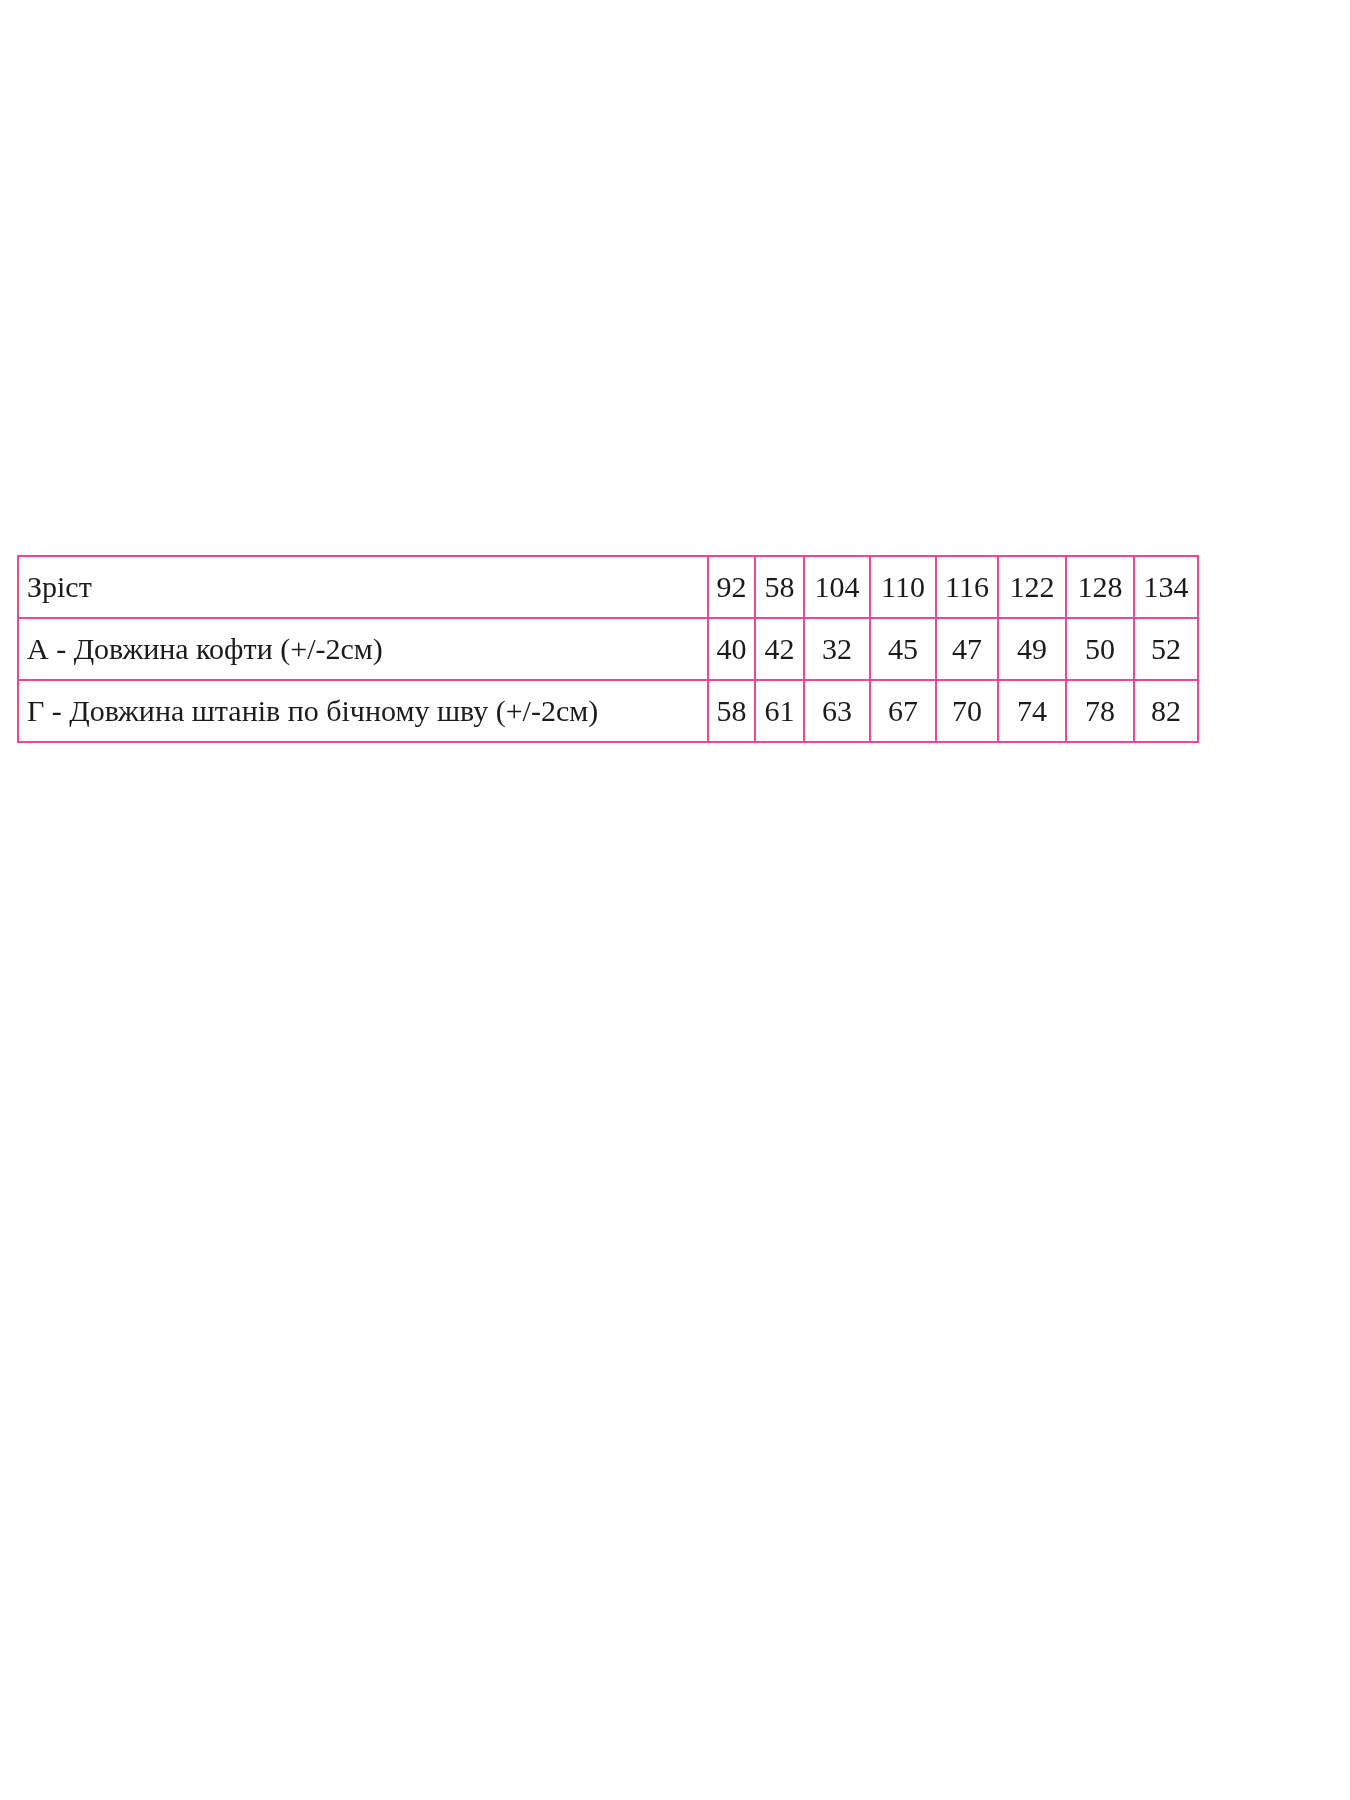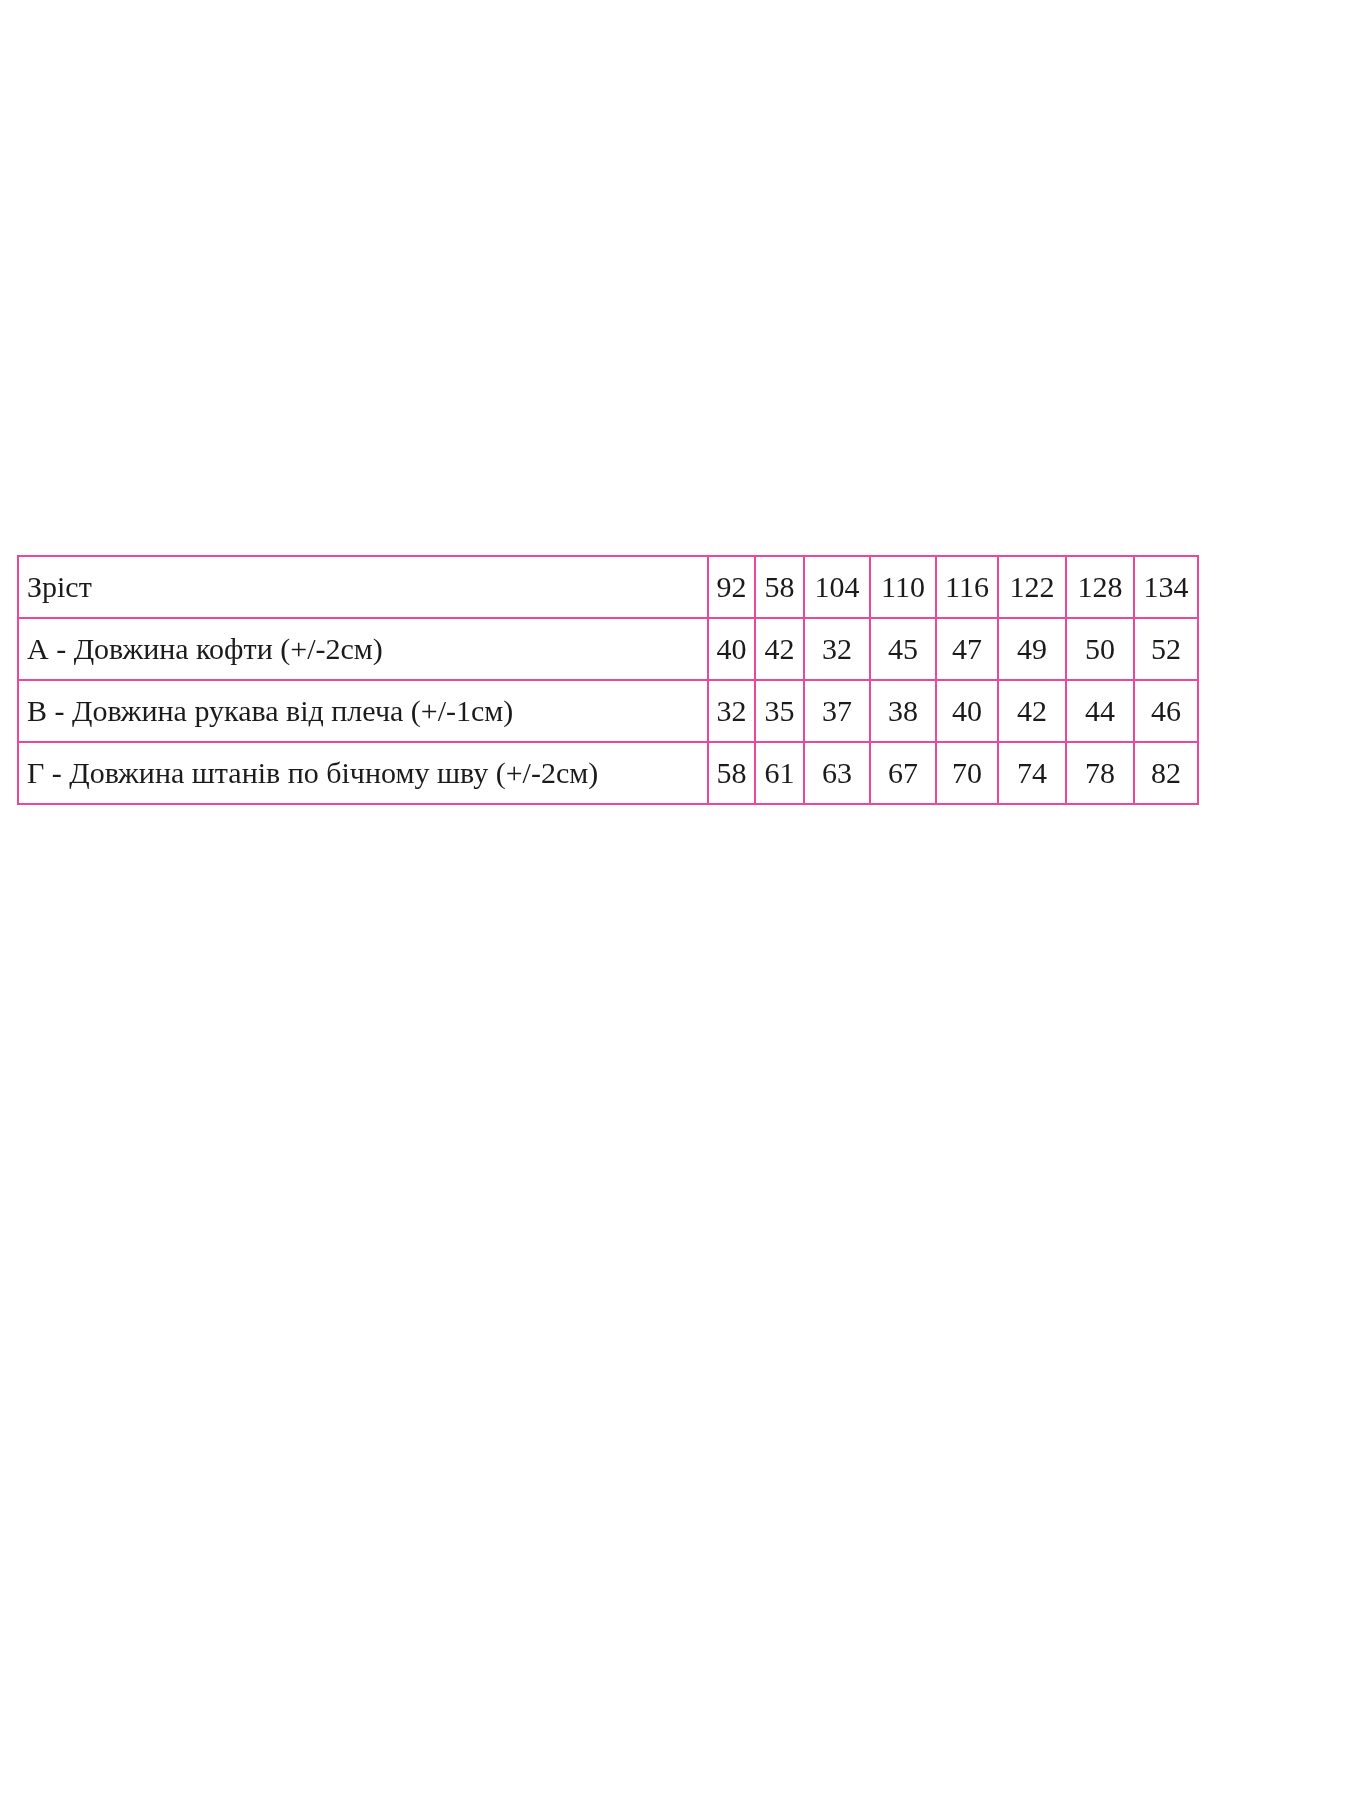--- a/index.html
+++ b/index.html
@@ -126,31 +126,20 @@
           <td class="num-cell">40</td>
           <td class="num-cell">42</td>
           <td class="num-cell">32</td>
           <td class="num-cell">45</td>
           <td class="num-cell">47</td>
           <td class="num-cell">49</td>
           <td class="num-cell">50</td>
           <td class="num-cell">52</td>
         </tr>
         <tr>
-          <td class="label-cell">В - Довжина рукава від плеча (+/-1см)</td>
-          <td class="num-cell">32</td>
-          <td class="num-cell">35</td>
-          <td class="num-cell">37</td>
-          <td class="num-cell">38</td>
-          <td class="num-cell">40</td>
-          <td class="num-cell">42</td>
-          <td class="num-cell">44</td>
-          <td class="num-cell">46</td>
-        </tr>
-        <tr>
           <td class="label-cell">Г - Довжина штанів по бічному шву (+/-2см)</td>
           <td class="num-cell">58</td>
           <td class="num-cell">61</td>
           <td class="num-cell">63</td>
           <td class="num-cell">67</td>
           <td class="num-cell">70</td>
           <td class="num-cell">74</td>
           <td class="num-cell">78</td>
           <td class="num-cell">82</td>
         </tr>

